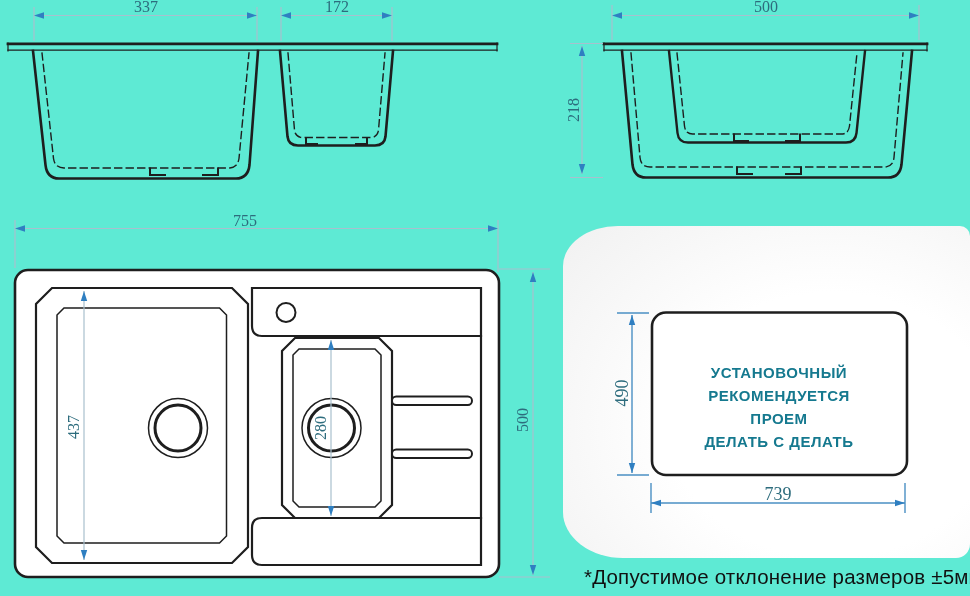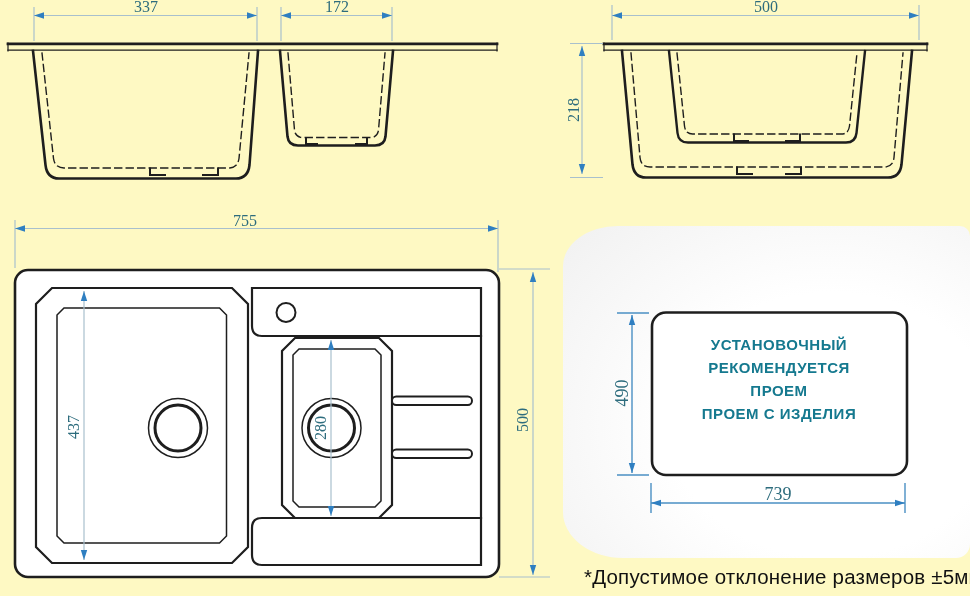--- a/index.html
+++ b/index.html
@@ -1,30 +1,30 @@
 <!DOCTYPE html>
 <html><head>
 <meta charset="utf-8">
 <style>
   html,body{margin:0;padding:0;background:#ffffff;}
-  #stage{position:relative;width:970px;height:596px;background:#fef9c3;overflow:hidden;
+  #stage{position:relative;width:970px;height:596px;background:#5eead4;overflow:hidden;
          font-family:"Liberation Sans",sans-serif;}
   #backdrop{position:absolute;left:563px;top:226px;width:407px;height:332px;
             background:radial-gradient(95% 95% at 66% 60%, #ffffff 42%, #f1f1f1 92%, #ededed 100%);
             border-radius:55px 10px 14px 60px / 40px 10px 14px 46px;}
   svg{position:absolute;left:0;top:0;}
   .blk{stroke:#1e1e1e;fill:none;stroke-linecap:square;}
   .blkf{stroke:#1e1e1e;fill:#ffffff;}
   .dash{stroke-dasharray:7 4.5;}
   .dim{stroke:#a8c0cd;stroke-width:1.2;fill:none;}
   .dimS{stroke:#4b90c4;stroke-width:1.4;fill:none;}
   .arr{fill:#2f7fc1;stroke:none;}
   .dimtxt{font-family:"Liberation Serif",serif;font-size:16px;fill:#2d6c7d;}
   .dimtxtL{font-family:"Liberation Serif",serif;font-size:18px;fill:#2d6c7d;}
-  #cutout-note{position:absolute;left:650px;top:333px;width:258px;text-align:center;
+  #cutout-note{position:absolute;left:650px;top:361px;width:258px;text-align:center;
                color:#15798f;font-size:15px;line-height:23px;font-weight:bold;
                letter-spacing:0.5px;}
   #footnote{position:absolute;left:584px;top:565px;font-size:20.5px;color:#111111;
             letter-spacing:0.2px;white-space:nowrap;}
 </style>
 </head>
 <body>
 
 <div id="stage">
 
@@ -135,18 +135,18 @@
       <polygon class="arr" points="651,503 661,499.8 661,506.2"></polygon>
       <polygon class="arr" points="905,503 895,499.8 895,506.2"></polygon>
       <text class="dimtxtL" x="778" y="500" text-anchor="middle">739</text>
     </g>
   </svg>
 
   <div id="cutout-note">
     <div>УСТАНОВОЧНЫЙ</div>
     <div>РЕКОМЕНДУЕТСЯ</div>
     <div>ПРОЕМ</div>
-    <div>ПРОЕМ С ИЗДЕЛИЯ</div>
+    <div>ДЕЛАТЬ С ДЕЛАТЬ</div>
   </div>
 
   <div id="footnote">*Допустимое отклонение размеров ±5мм</div>
 
 </div>
 
 </body></html>

